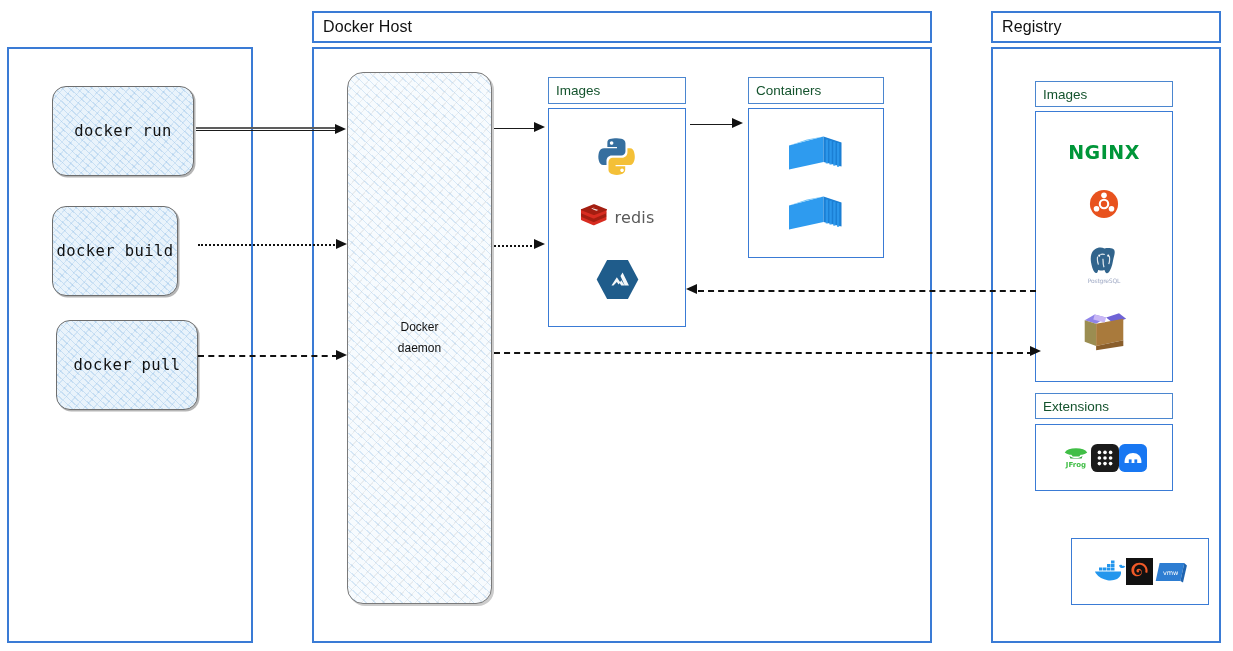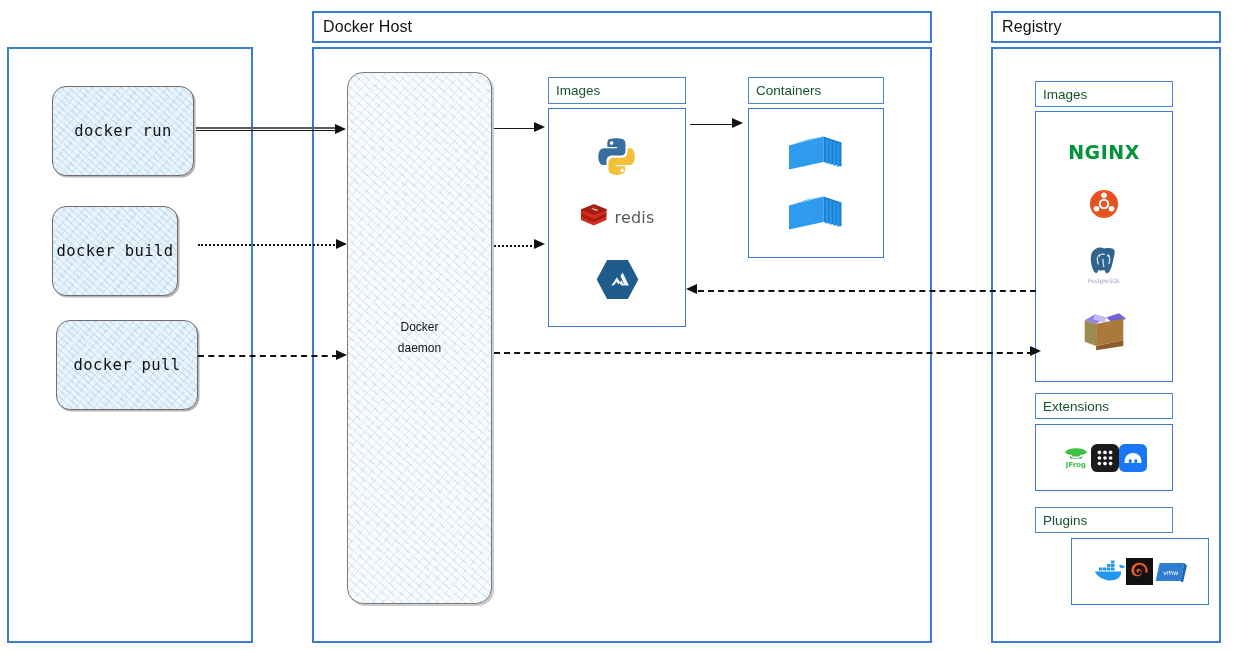--- a/index.html
+++ b/index.html
@@ -235,23 +235,20 @@
         <svg width="28" height="28" viewBox="0 0 40 40">
           <rect x="0" y="0" width="40" height="40" rx="8" fill="#1877F2"></rect>
           <path fill="#fff" d="M8 25c0-7 5.5-12 12-12s12 5 12 12v2H8v-2z"></path>
           <rect x="14" y="22" width="4" height="5" fill="#1877F2"></rect>
           <rect x="22" y="22" width="4" height="5" fill="#1877F2"></rect>
         </svg>
       </div>
     </div>
   </div>
 
-  <div class="panel-header" style="left:1035px;top:507px;width:138px;height:26px;">
-    <span>Plugins</span>
-  </div>
   <div class="panel-body" style="left:1035px;top:538px;width:138px;height:67px;margin-left:36px;">
     <div class="reg-icon-row">
       <div class="icon-wrap">
         <svg width="32" height="26" viewBox="0 0 64 50">
           <g fill="#2396ED">
             <rect x="18" y="16" width="7" height="6"></rect>
               <rect x="26" y="16" width="7" height="6"></rect>
             <rect x="34" y="16" width="7" height="6"></rect>
               <rect x="26" y="9" width="7" height="6"></rect>
             <rect x="34" y="9" width="7" height="6"></rect>

